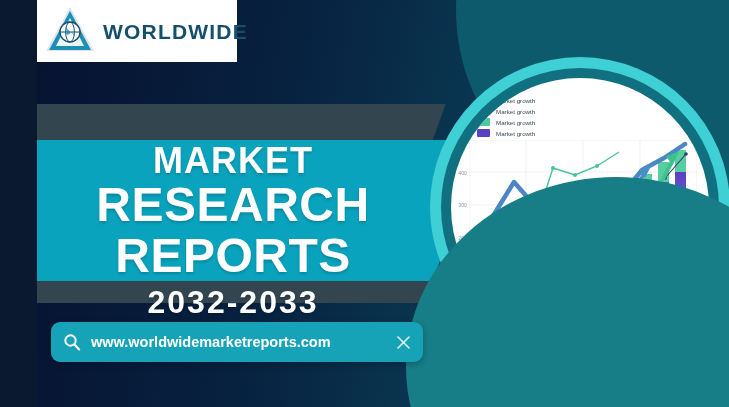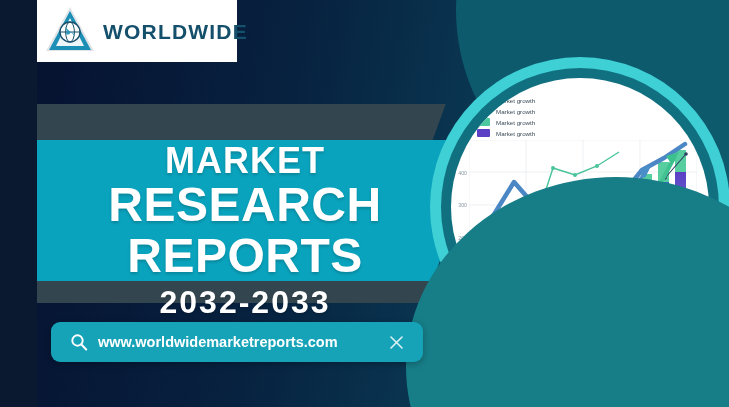--- a/index.html
+++ b/index.html
@@ -57,32 +57,32 @@
   .logo-mark{width:54px;height:52px;flex:0 0 auto;}
   .logo-text{display:flex;flex-direction:column;line-height:1;}
   .logo-title{
     font-size:21px;font-weight:bold;color:#14506b;letter-spacing:1.2px;
   }
   .logo-sub{
     font-size:9px;color:#8a9aa4;letter-spacing:2.6px;margin-top:4px;
   }
   
   .headline{
-    position:absolute;left:12px;top:142px;width:392px;text-align:center;
+    position:absolute;left:0px;top:142px;width:392px;text-align:center;
     color:#ffffff;font-weight:bold;line-height:1.06;
     text-shadow:0 2px 3px rgba(0,0,0,.18);
   }
   .hl1{font-size:36px;letter-spacing:1px;display:block;}
   .hl2{font-size:48px;letter-spacing:.5px;display:block;}
   .hl3{font-size:32px;letter-spacing:2px;display:block;margin-top:4px;}
   
   .searchbar{
     position:absolute;left:14px;top:322px;width:372px;height:40px;border-radius:9px;
     background:#16a3b8;display:flex;align-items:center;box-sizing:border-box;
-    padding:0 19px;box-shadow:0 2px 6px rgba(0,0,0,.25);
+    padding:0 12px;box-shadow:0 2px 6px rgba(0,0,0,.25);
   }
   .search-ico{width:18px;height:18px;flex:0 0 auto;}
   .search-url{
     flex:1;color:#ffffff;font-size:14.5px;font-weight:bold;margin-left:10px;
     white-space:nowrap;
   }
   .search-x{width:15px;height:15px;flex:0 0 auto;opacity:.85;}
   
   .chartwrap{position:absolute;left:0;top:0;width:258px;height:258px;}
   .legend{position:absolute;left:26px;top:18px;}

